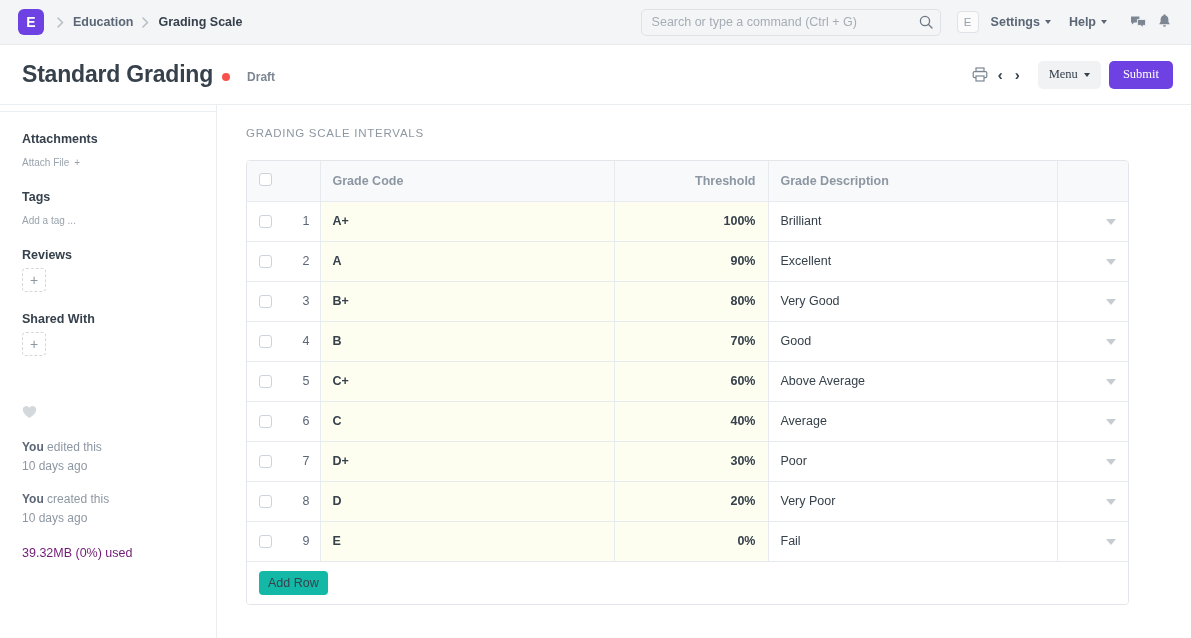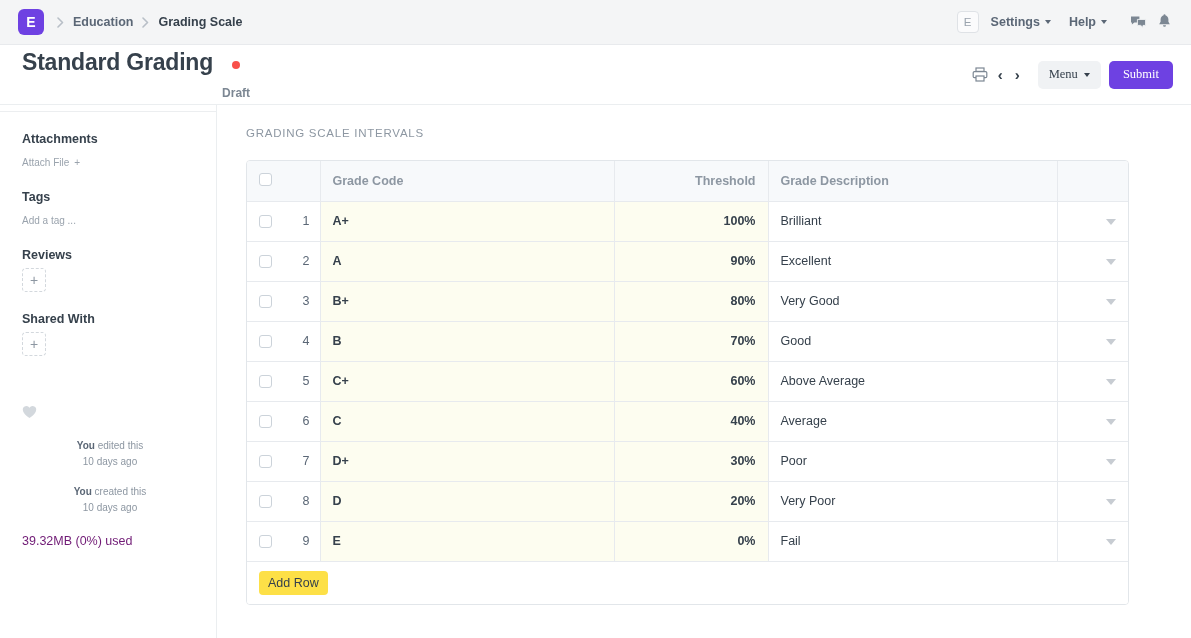--- a/index.html
+++ b/index.html
@@ -135,21 +135,20 @@
     cursor: text;
   }
   .status-badge {
     display: flex; align-items: center; gap: 17px;
     font-size: 12px;
     font-weight: bold;
     color: #7c8793;
     position: relative;
     top: -1px;
     cursor: pointer;
-    flex-direction: column;
   }
   .status-dot {
     width: 8px; height: 8px;
     border-radius: 50%;
     background: #f8504a;
     display: inline-block;
   }
 
   .head-spacer { flex: 1 1 auto; }
   .head-actions { display: flex; align-items: center; gap: 0; }
@@ -238,25 +237,24 @@
     cursor: pointer;
   }
   .sb-heart {
     color: #d3d8dd;
     font-size: 15px;
     margin-top: 49px;
     cursor: pointer;
     display: inline-block;
   }
   .sb-meta {
-    font-size: 10px;
+    font-size: 12px;
     color: #8d97a2;
     line-height: 1.55;
     margin-top: 15px;
-    text-align: center;
   }
   .sb-meta b { color: #5b6776; font-weight: bold; }
   .sb-usage {
     font-size: 12.5px;
     color: #701a75;
     margin-top: 19px;
   }
 
   
   .main {
@@ -353,21 +351,21 @@
   }
   .grid-footer {
     height: 43px;
     display: flex;
     align-items: center;
     padding: 0 12px;
     background: #fff;
     border-top: 1px solid #e7eaee;
   }
   .btn-addrow {
-    background: #fde047;
+    background: #14b8a6;
     color: #36414c;
     font-family: "Liberation Sans", sans-serif;
     font-size: 12.5px;
     border: none;
     border-radius: 4px;
     padding: 5px 9px;
     cursor: pointer;
   }
 </style>
 </head>
@@ -386,20 +384,29 @@
     <span class="bc-sep">
       <svg width="7" height="11" viewBox="0 0 7 11" fill="none">
           <path d="M1 1l4.5 4.5L1 10" stroke="#b8bfc7" stroke-width="1.6" stroke-linecap="round" stroke-linejoin="round"></path>
         </svg>
     </span>
     <span class="bc-item current">Grading Scale</span>
   </div>
 
   <div class="nav-spacer"></div>
 
+  <div class="search-wrap">
+    <input class="search-input" type="text" placeholder="Search or type a command (Ctrl + G)" style="">
+    <span class="search-icon">
+      <svg width="14" height="14" viewBox="0 0 14 14" fill="none">
+          <circle cx="6" cy="6" r="4.6" stroke="#6b7683" stroke-width="1.3"></circle>
+          <path d="M9.5 9.5L13 13" stroke="#6b7683" stroke-width="1.3" stroke-linecap="round"></path>
+        </svg>
+    </span>
+  </div>
 
   <div class="nav-right">
     <div class="nav-avatar">E</div>
 
     <div class="nav-link">
       <span>Settings</span>
       <i class="caret"></i>
     </div>
 
     <div class="nav-link">

